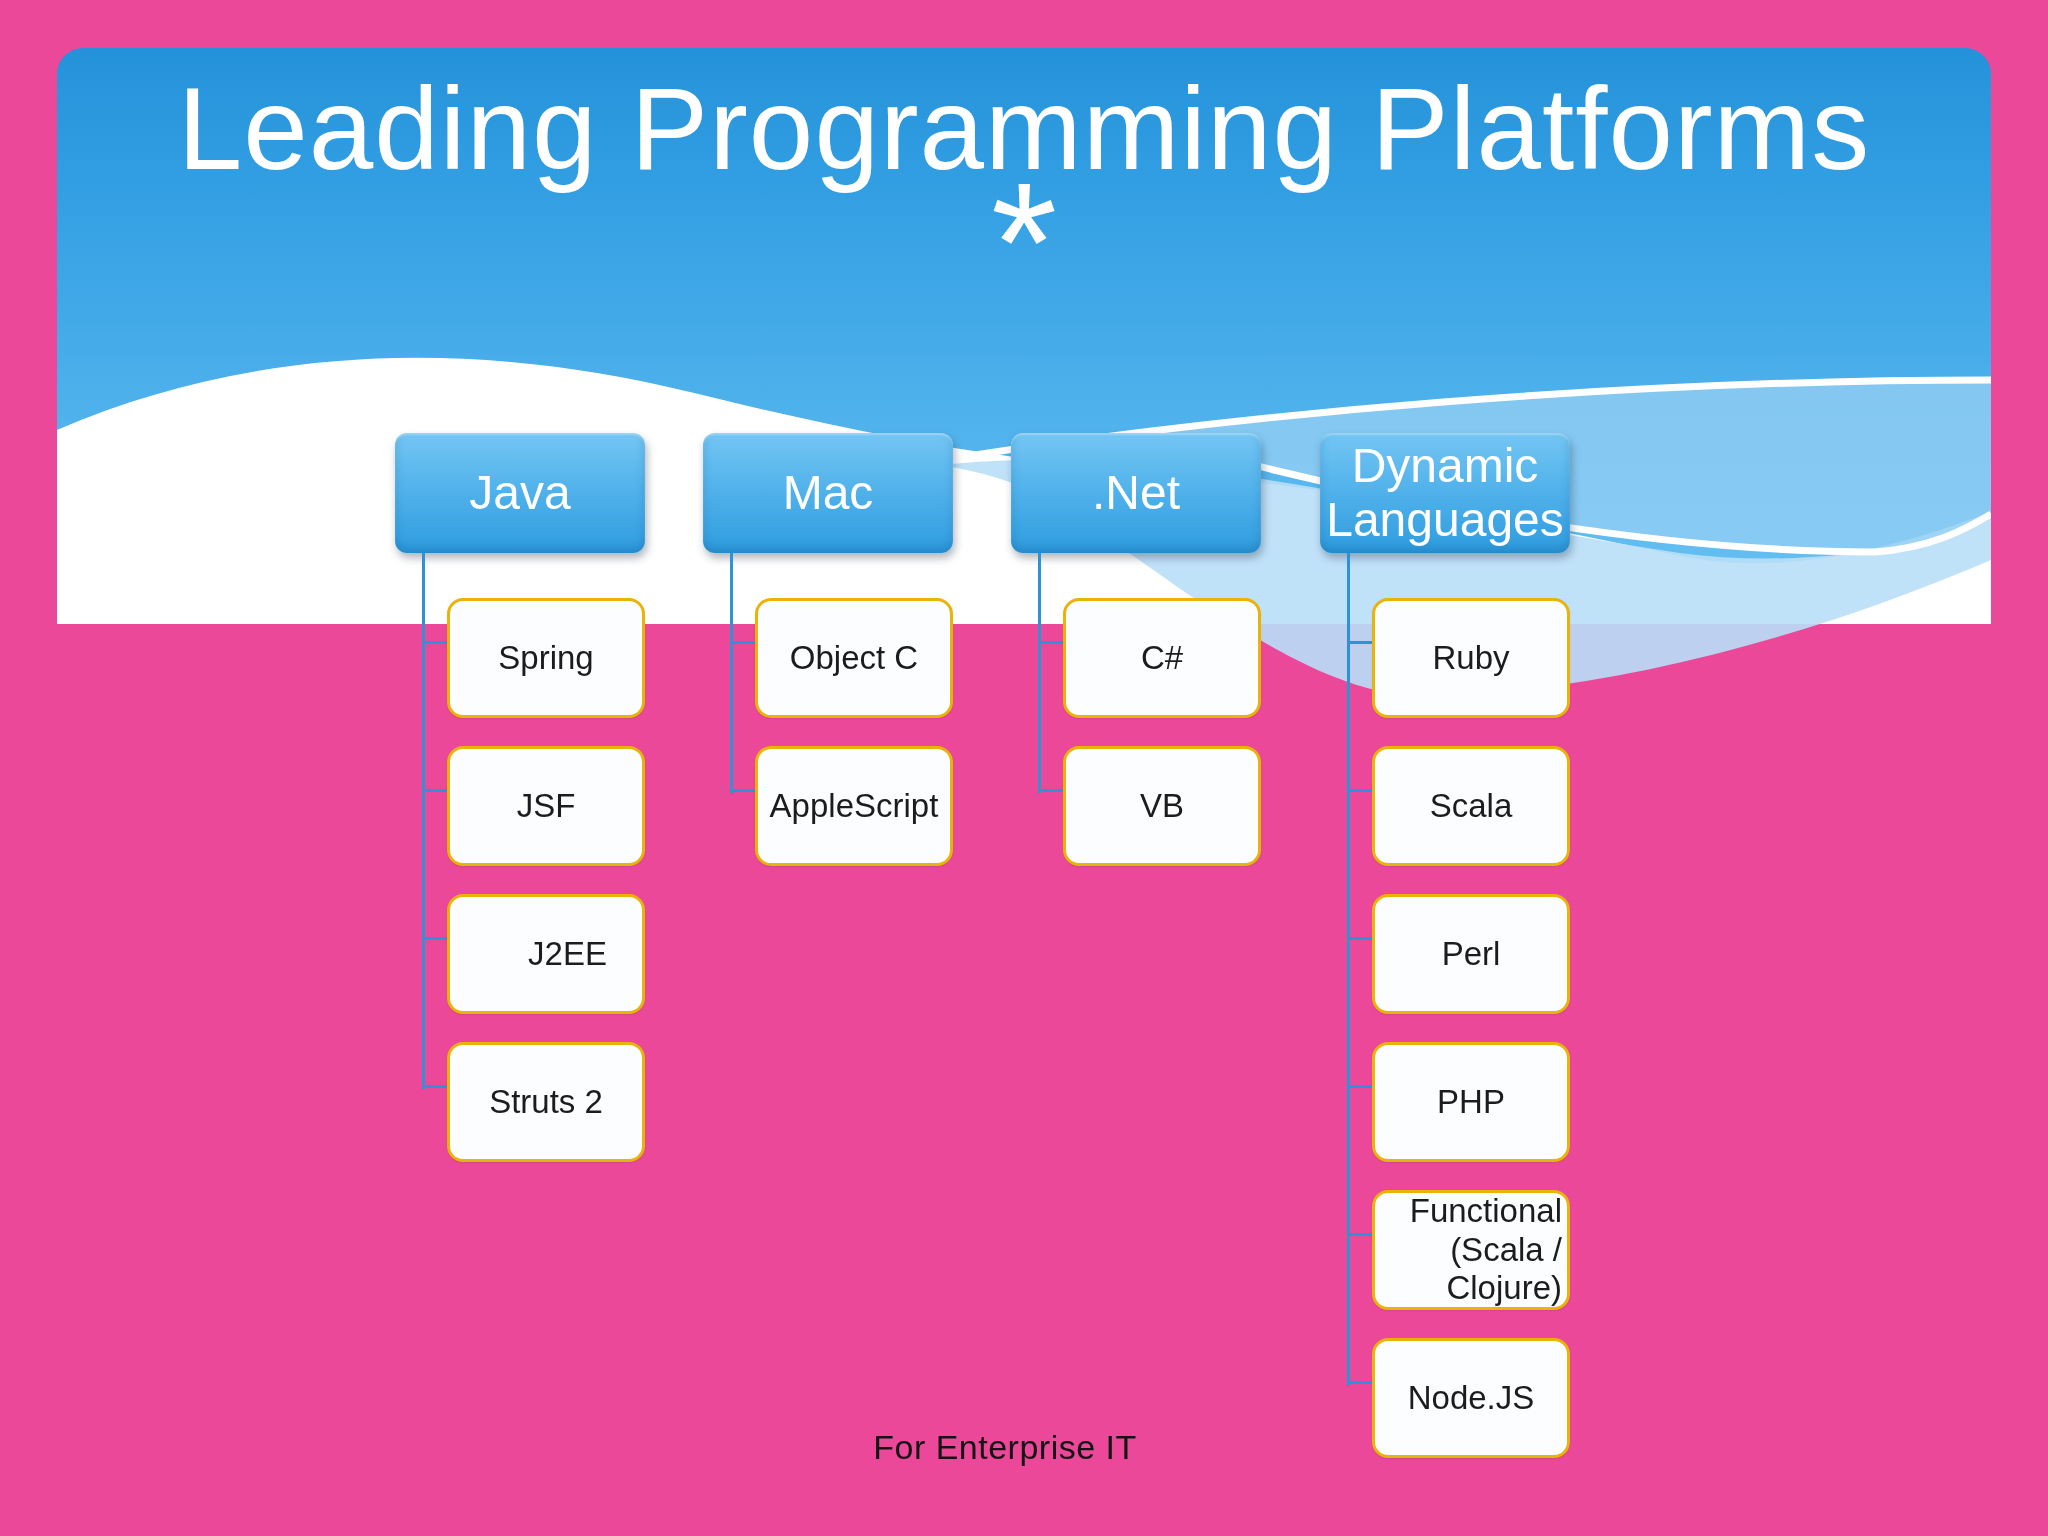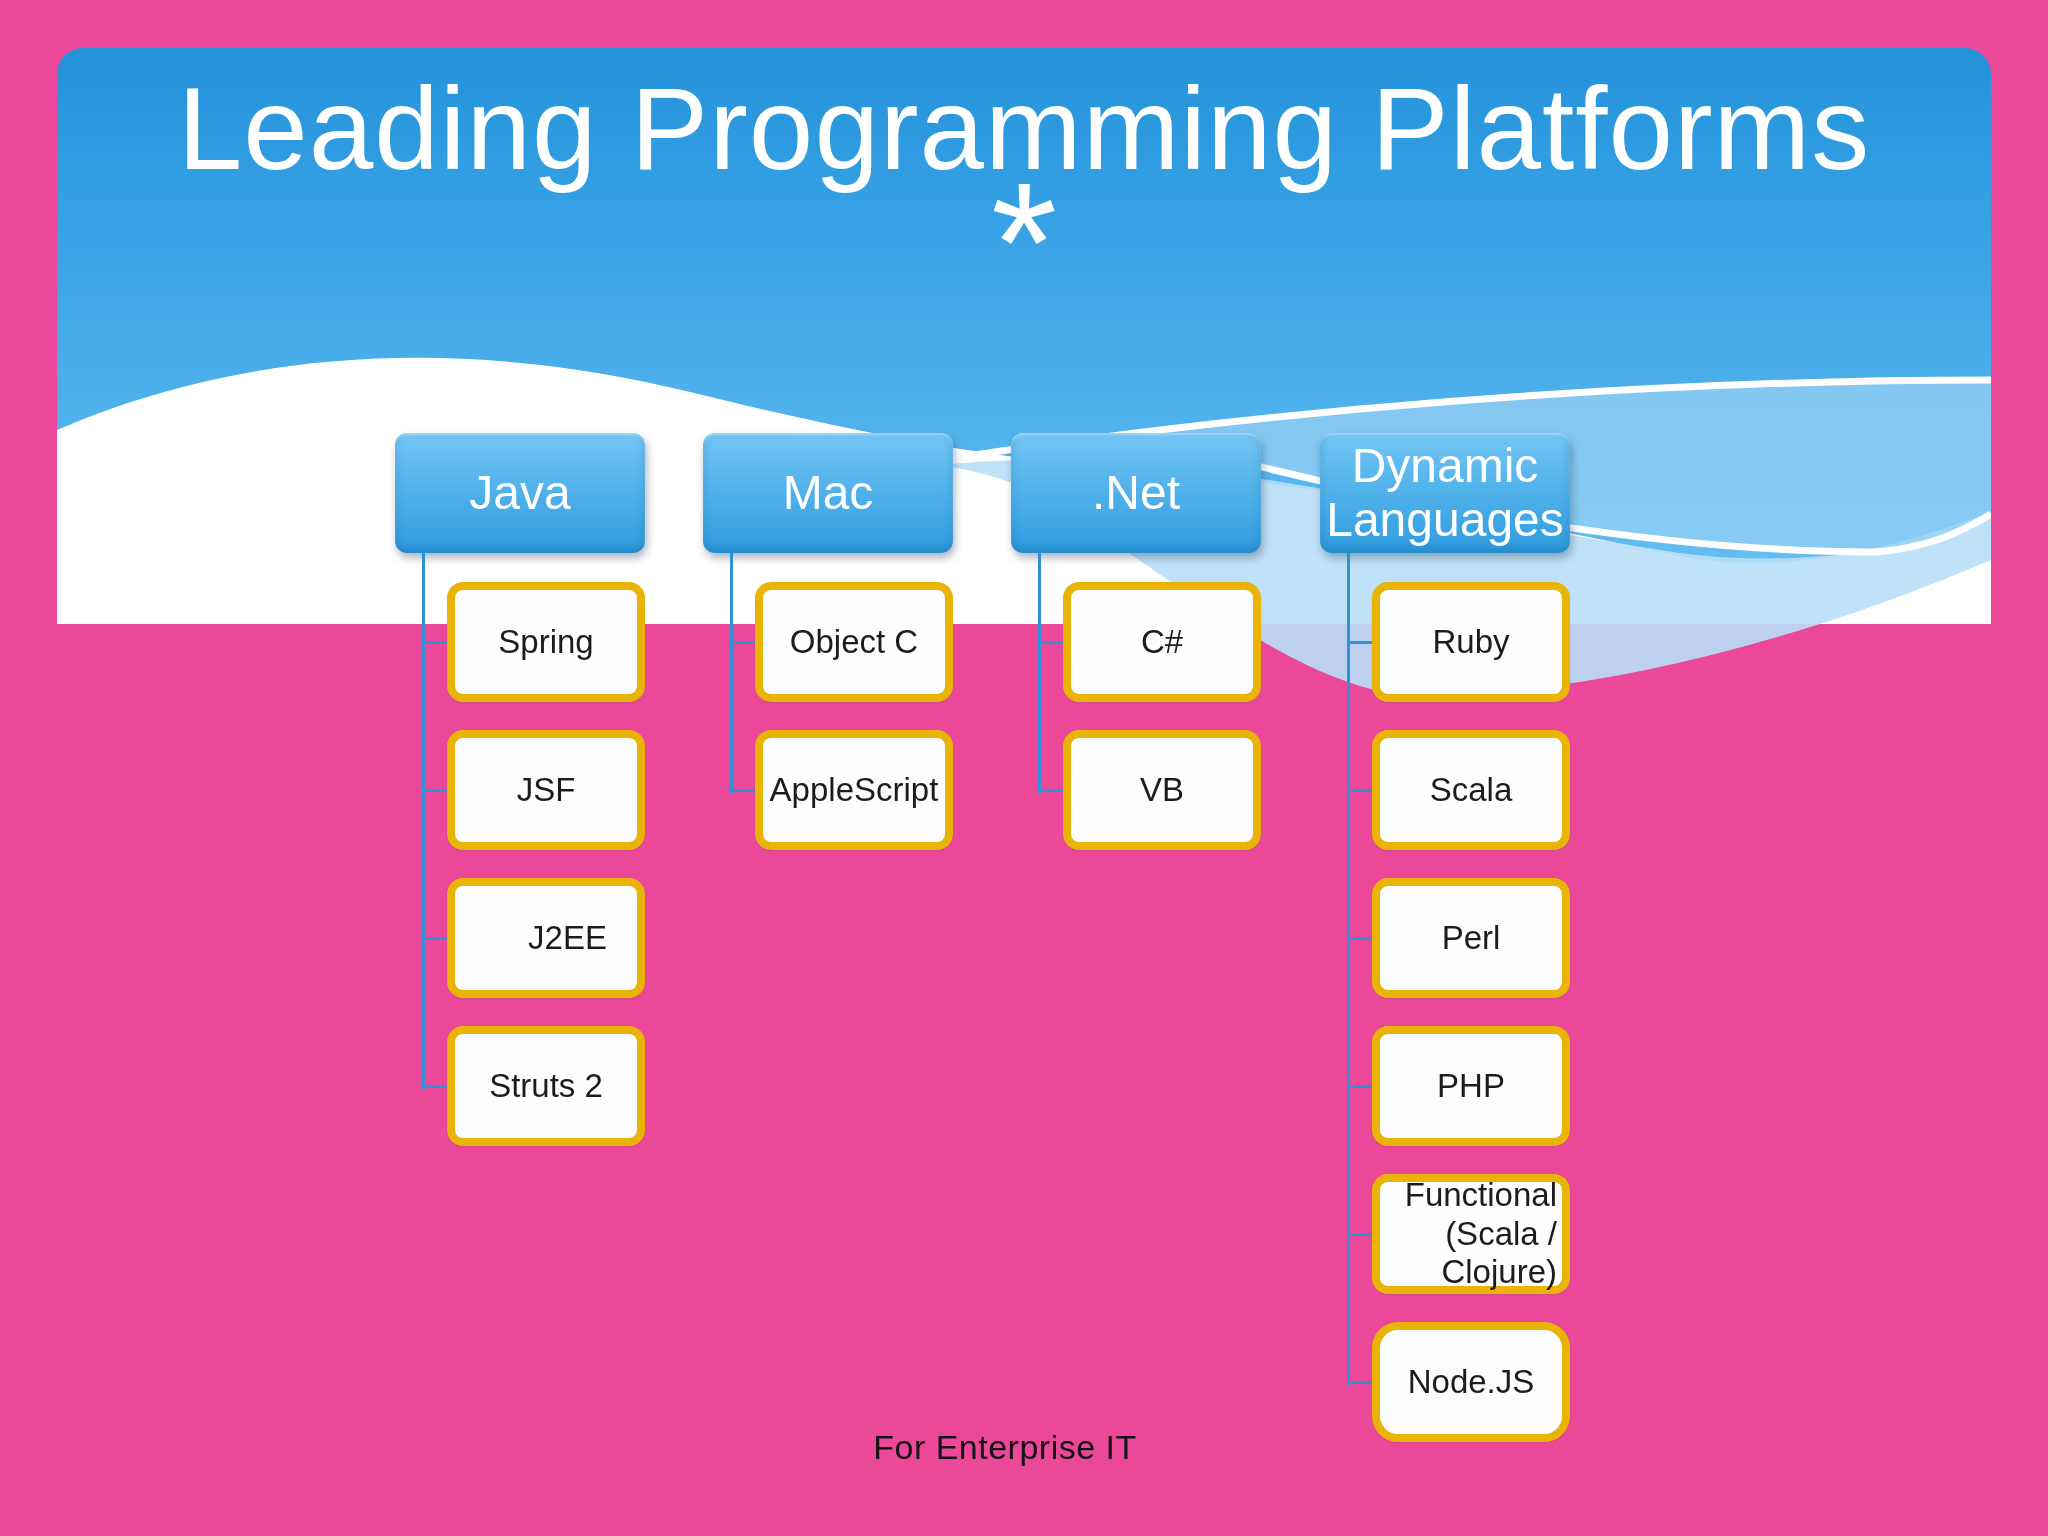--- a/index.html
+++ b/index.html
@@ -20,24 +20,25 @@
   .parent-box{
     position:absolute;left:0;top:0;width:250px;height:120px;
     border-radius:12px;box-sizing:border-box;
     background:linear-gradient(180deg,#74C6F4 0%,#53B3EB 45%,#2F9CDF 100%);
     box-shadow:2px 5px 8px rgba(50,70,90,0.40), inset 0 -5px 10px rgba(10,85,145,0.28), inset 0 2px 2px rgba(255,255,255,0.35);
     display:flex;align-items:center;justify-content:center;text-align:center;
     color:#ffffff;font-size:48px;line-height:1.12;padding:0 6px;
   }
   .child-box{
     position:absolute;left:52px;width:198px;height:120px;box-sizing:border-box;
-    background:#FCFDFF;border:8px solid #eab308;border-radius:16px;
+    background:#FCFDFF;border:3px solid #eab308;border-radius:16px;
     display:flex;align-items:center;justify-content:center;text-align:center;
     color:#1C1C1C;font-size:33px;line-height:1.18;padding:0 5px;
     box-shadow:0 1px 2px rgba(0,40,80,0.10);
+    margin-top:16px;
   }
   .trunk{position:absolute;left:27px;top:120px;width:3px;background:#2E93D4;}
   .stub{position:absolute;left:27px;width:26px;height:3px;background:#2E93D4;}
 
   .footer{
     position:absolute;left:1005px;top:1428px;transform:translateX(-50%);
     color:#141414;font-size:34px;letter-spacing:0.5px;white-space:nowrap;text-align:right;
   }
 </style>
 </head>
@@ -106,18 +107,18 @@
         <div class="child-box" style="top: 149px; text-align: center;">Ruby</div>
         <div class="stub" style="top: 356px;"></div>
         <div class="child-box" style="top: 297px;">Scala</div>
         <div class="stub" style="top: 504px;"></div>
         <div class="child-box" style="top: 445px;">Perl</div>
         <div class="stub" style="top: 652px;"></div>
         <div class="child-box" style="top: 593px;">PHP</div>
         <div class="stub" style="top: 800px;"></div>
         <div class="child-box" style="top: 741px; text-align: right;">Functional (Scala / Clojure)</div>
         <div class="stub" style="top: 948px;"></div>
-        <div class="child-box" style="top: 889px; border-radius: 26px;">Node.JS</div>
+        <div class="child-box" style="top: 889px;">Node.JS</div>
       </div>
     </div>
 
   <div class="footer">For Enterprise IT</div>
 </div>
 
 </body></html>

